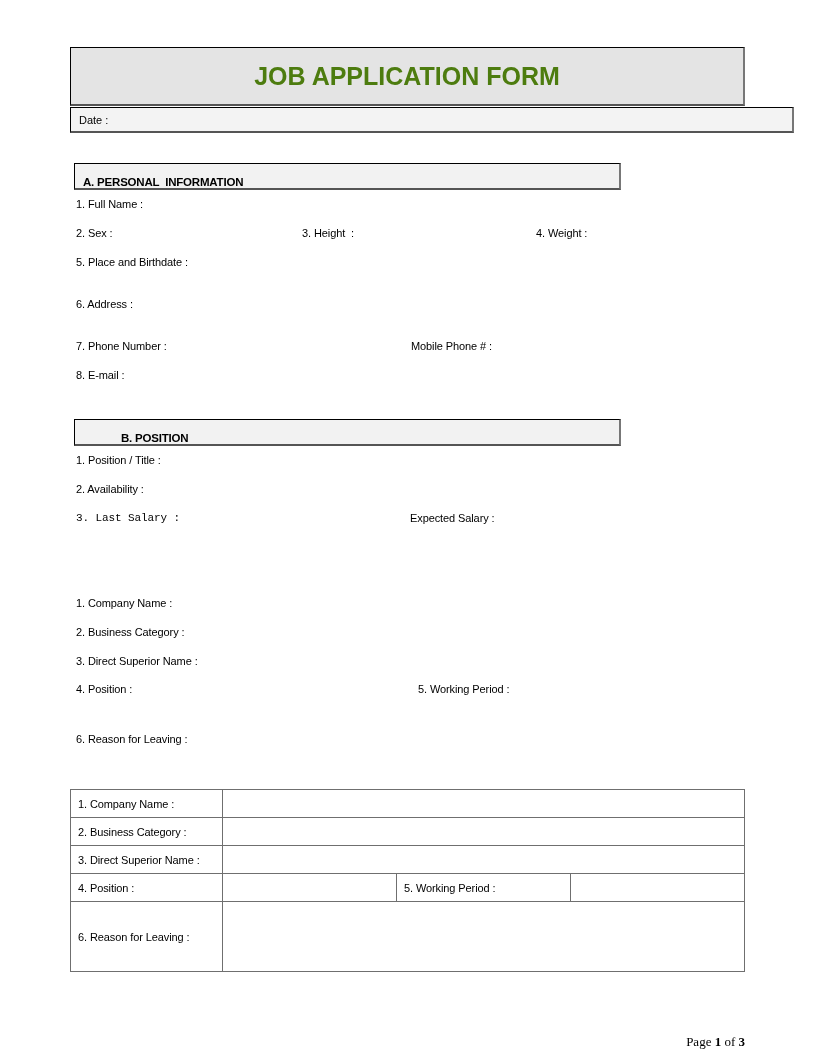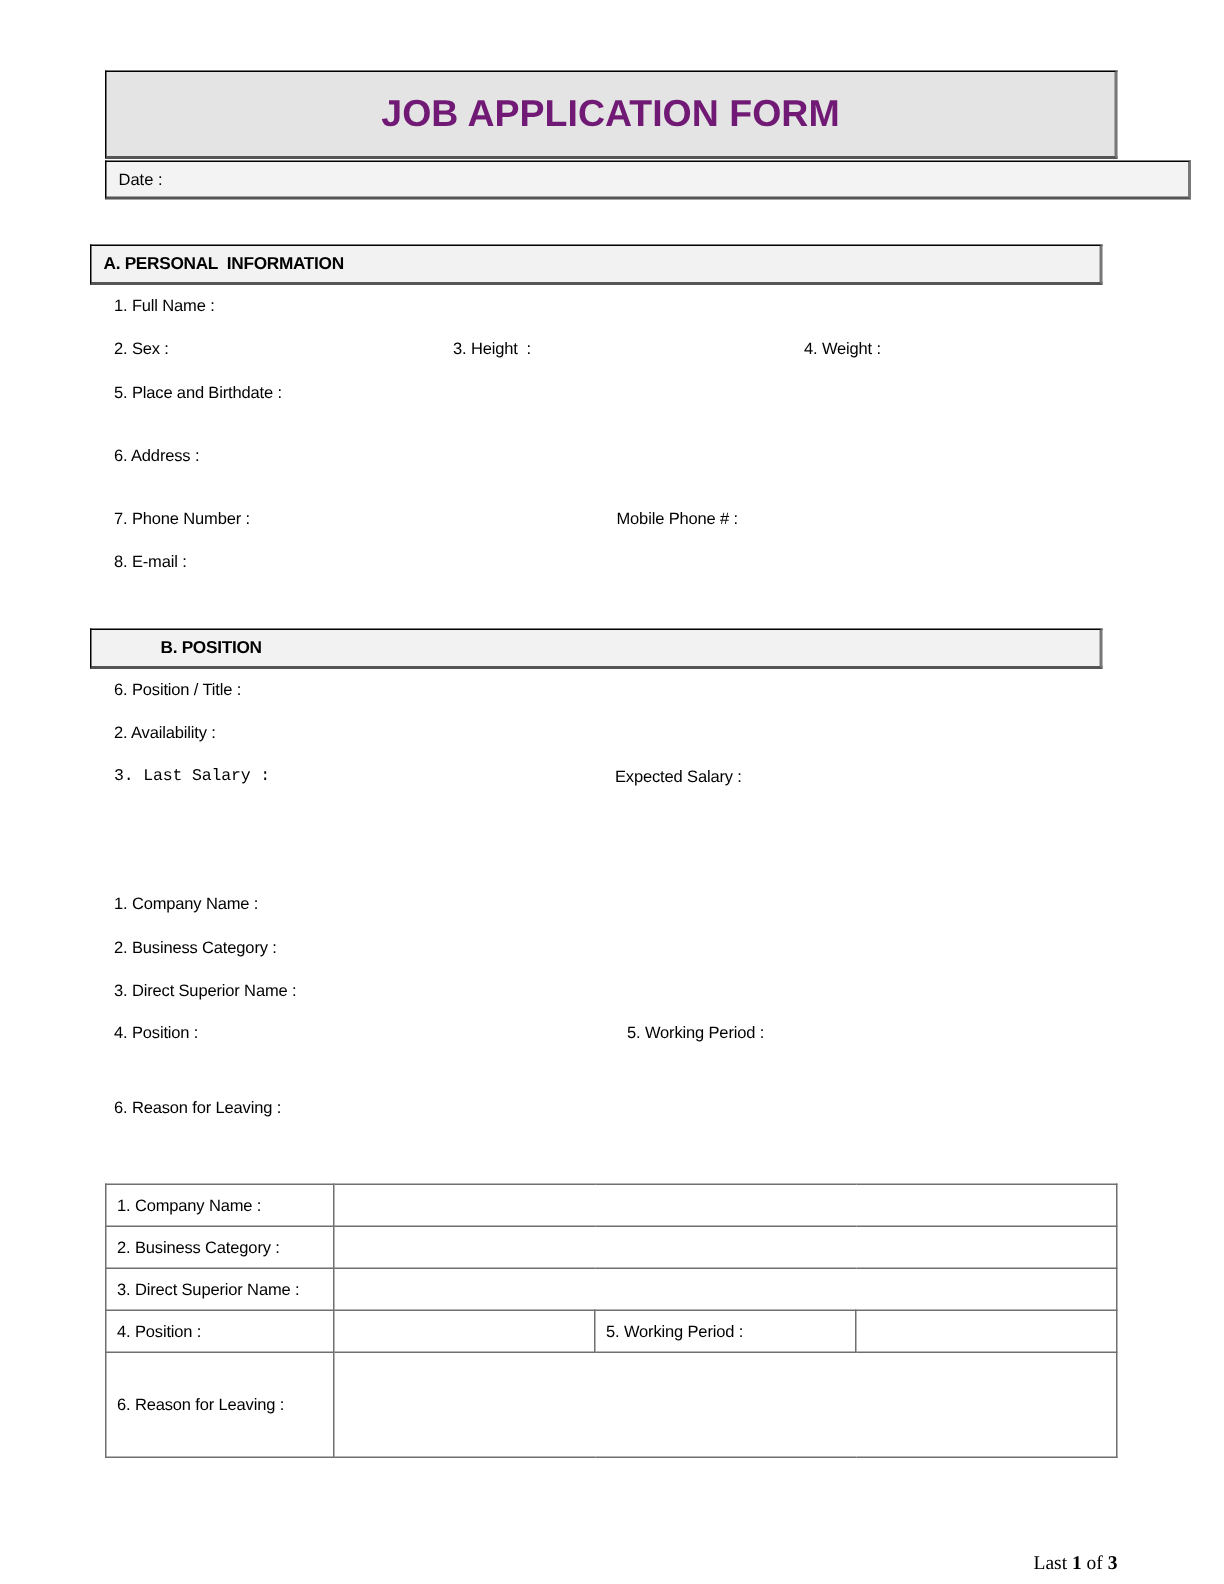--- a/index.html
+++ b/index.html
@@ -46,21 +46,21 @@
     border-right: 2px solid #777;
     border-bottom: 2px solid #555;
     display: flex;
     align-items: center;
     justify-content: center;
   }
   .title-box .title-text {
     font-size: 25px;
     font-weight: bold;
     letter-spacing: 0px;
-    color: #701a75;
+    color: #4d7c0f;
     white-space: pre;
   }
 
   
   .date-box {
     position: absolute;
     left: 70px;
     top: 107px;
     width: 724px;
     height: 26px;
@@ -74,30 +74,30 @@
   }
   .date-box .date-text {
     font-size: 11px;
     padding-left: 8px;
     white-space: pre;
   }
 
   
   .section-bar {
     position: absolute;
-    left: 60px;
-    width: 675px;
+    left: 74px;
+    width: 547px;
     height: 27px;
     box-sizing: border-box;
     background: #f2f2f2;
     border: 1px solid #000;
     border-right: 2px solid #777;
     border-bottom: 2px solid #555;
     display: flex;
-    align-items: center;
+    align-items: flex-end;
   }
   .section-bar .section-label {
     font-size: 11.5px;
     font-weight: bold;
     padding-left: 8px;
     white-space: pre;
     letter-spacing: -0.2px;
   }
 
   
@@ -168,21 +168,21 @@
 
   <span class="txt" style="left:76px; top:340px;">7. Phone Number :</span>
   <span class="txt" style="left:411px; top:340px;">Mobile Phone # :</span>
 
   <span class="txt" style="left:76px; top:369px;">8. E-mail :</span>
 
   <div class="section-bar" style="top:419px;padding-left:38px;">
     <span class="section-label">B. POSITION</span>
   </div>
 
-  <span class="txt" style="left:76px; top:454px;">6. Position / Title :</span>
+  <span class="txt" style="left:76px; top:454px;">1. Position / Title :</span>
   <span class="txt" style="left:76px; top:483px;text-align:center;">2. Availability :</span>
   <span class="txt" style="left:76px; top:512px;font-family:Liberation Mono, monospace;">3. Last Salary :</span>
   <span class="txt" style="left:394px; top:512px;margin-left:16px;">Expected Salary :</span>
 
 
   <span class="txt" style="left:76px; top:597px;">1. Company Name :</span>
   <span class="txt" style="left:76px; top:626px;">2. Business Category :</span>
   <span class="txt" style="left:76px; top:655px;">3. Direct Superior Name :</span>
   <span class="txt" style="left:76px; top:683px;">4. Position :</span>
   <span class="txt" style="left:418px; top:683px;">5. Working Period :</span>
@@ -209,16 +209,16 @@
         <td class="blank"></td>
       </tr>
       <tr class="tall">
         <td style="width:170px;">6. Reason for Leaving :</td>
         <td class="blank" colspan="3"></td>
       </tr>
     </tbody>
   </table>
 
   <div class="footer">
-    <span>Last </span><b>1</b><span> of </span><b>3</b>
+    <span>Page </span><b>1</b><span> of </span><b>3</b>
   </div>
 
 </div>
 
 </body></html>

